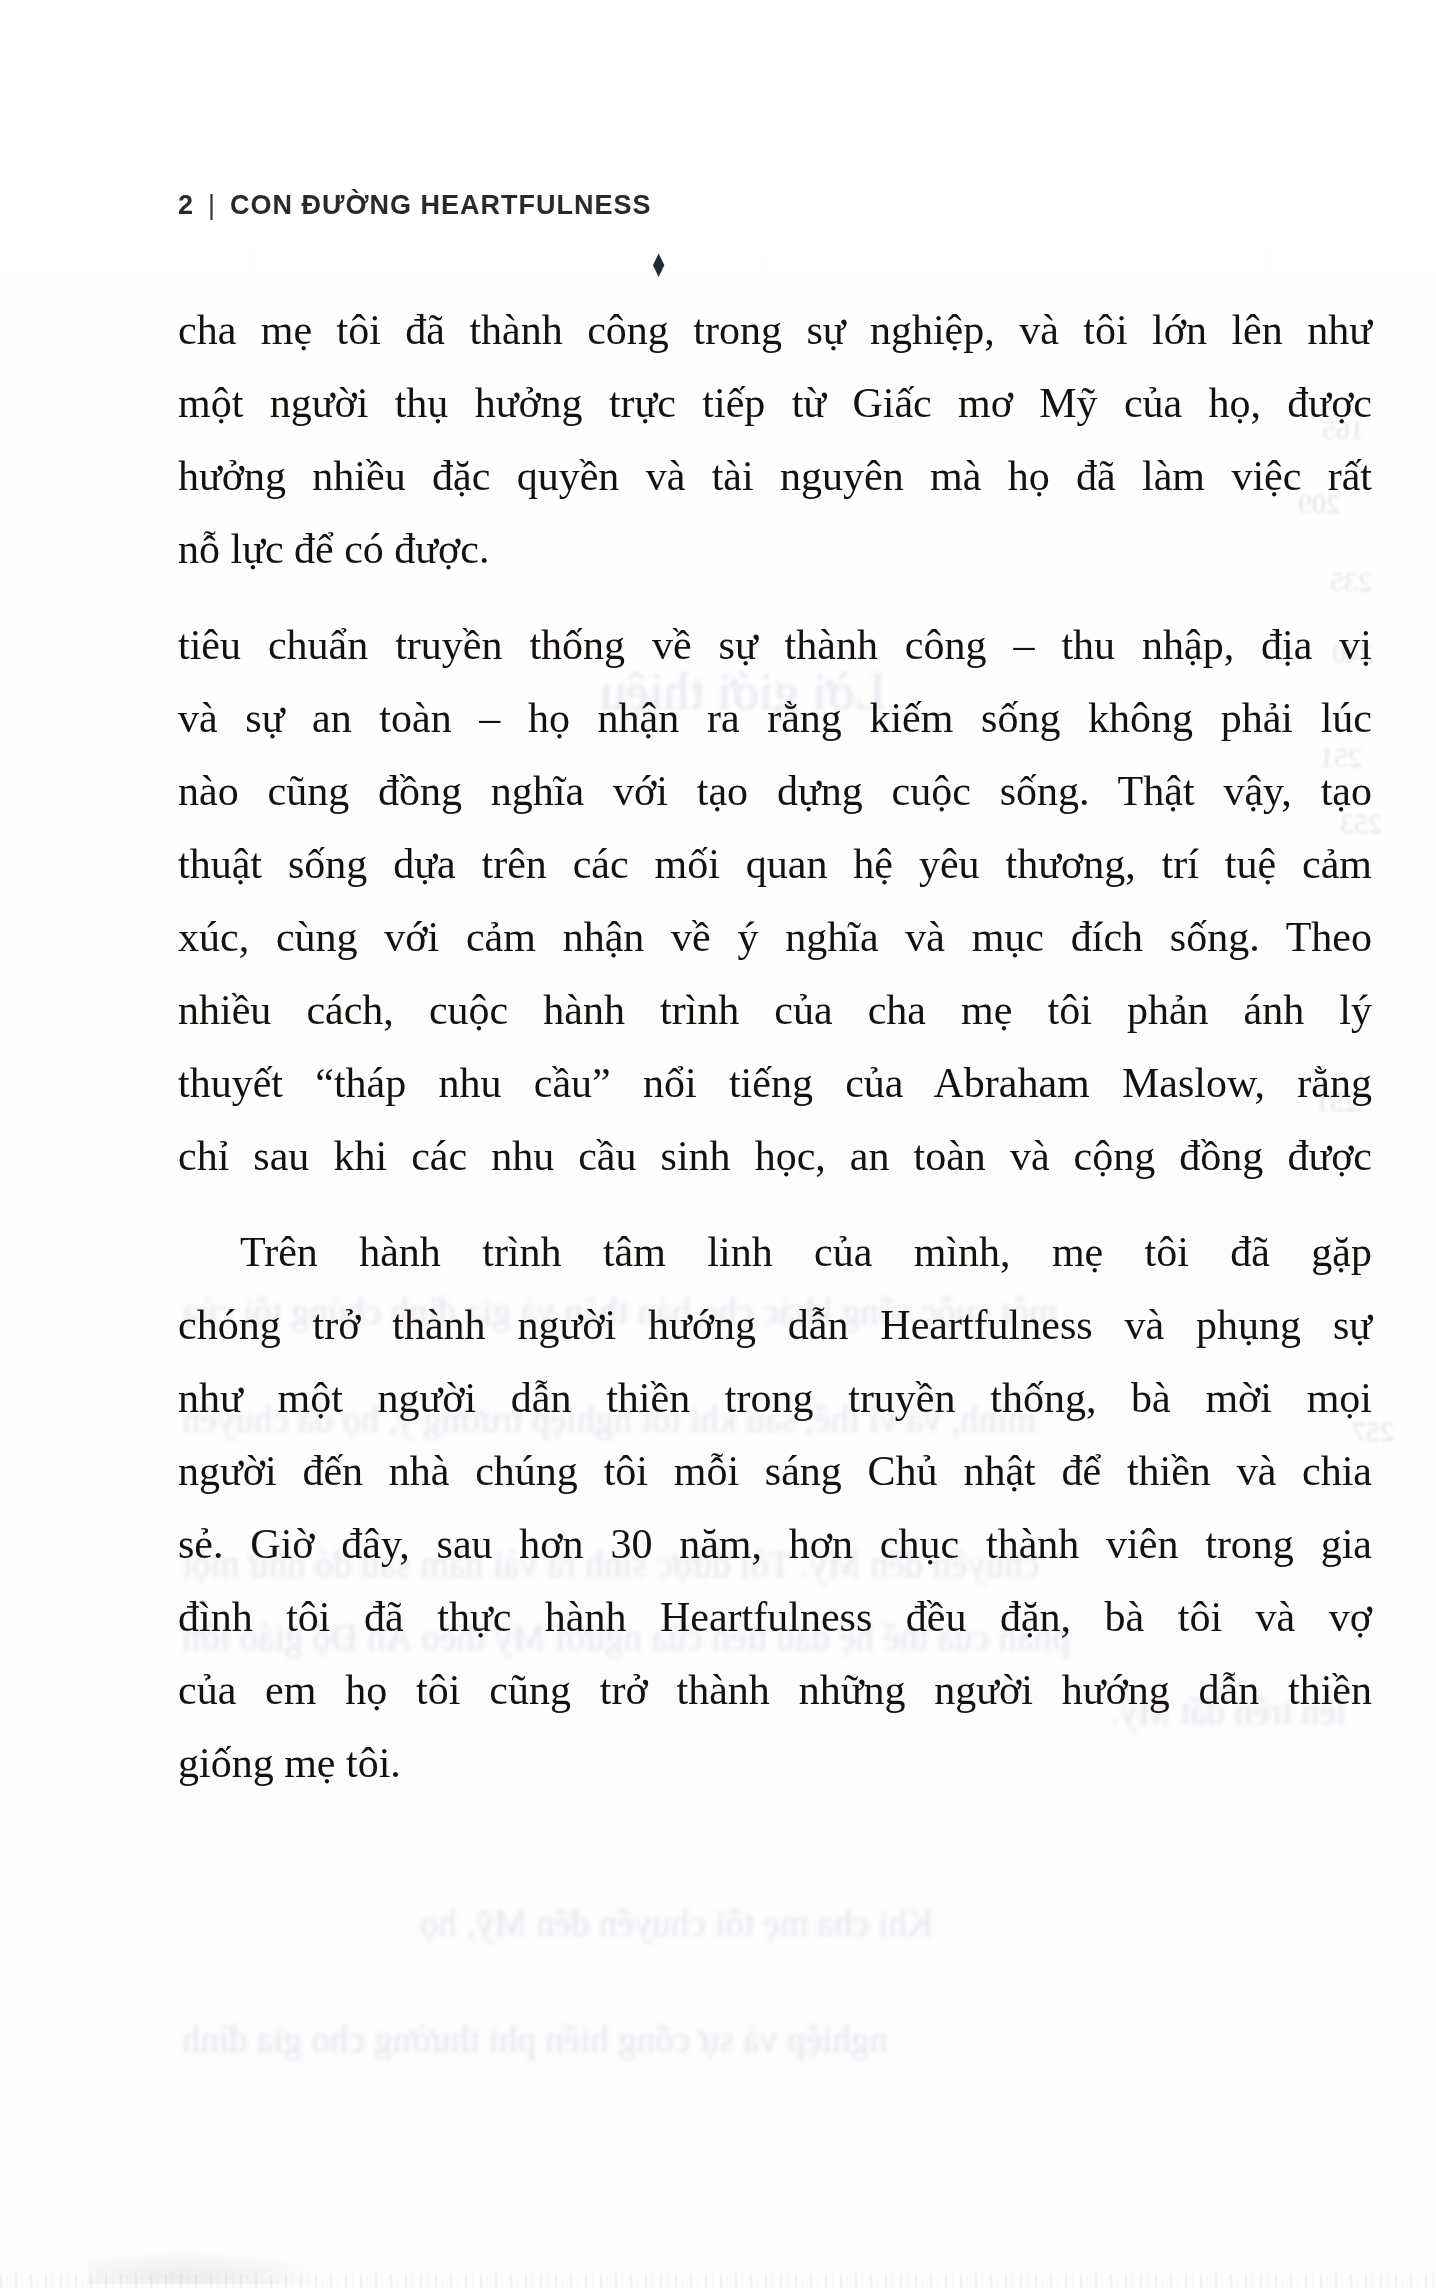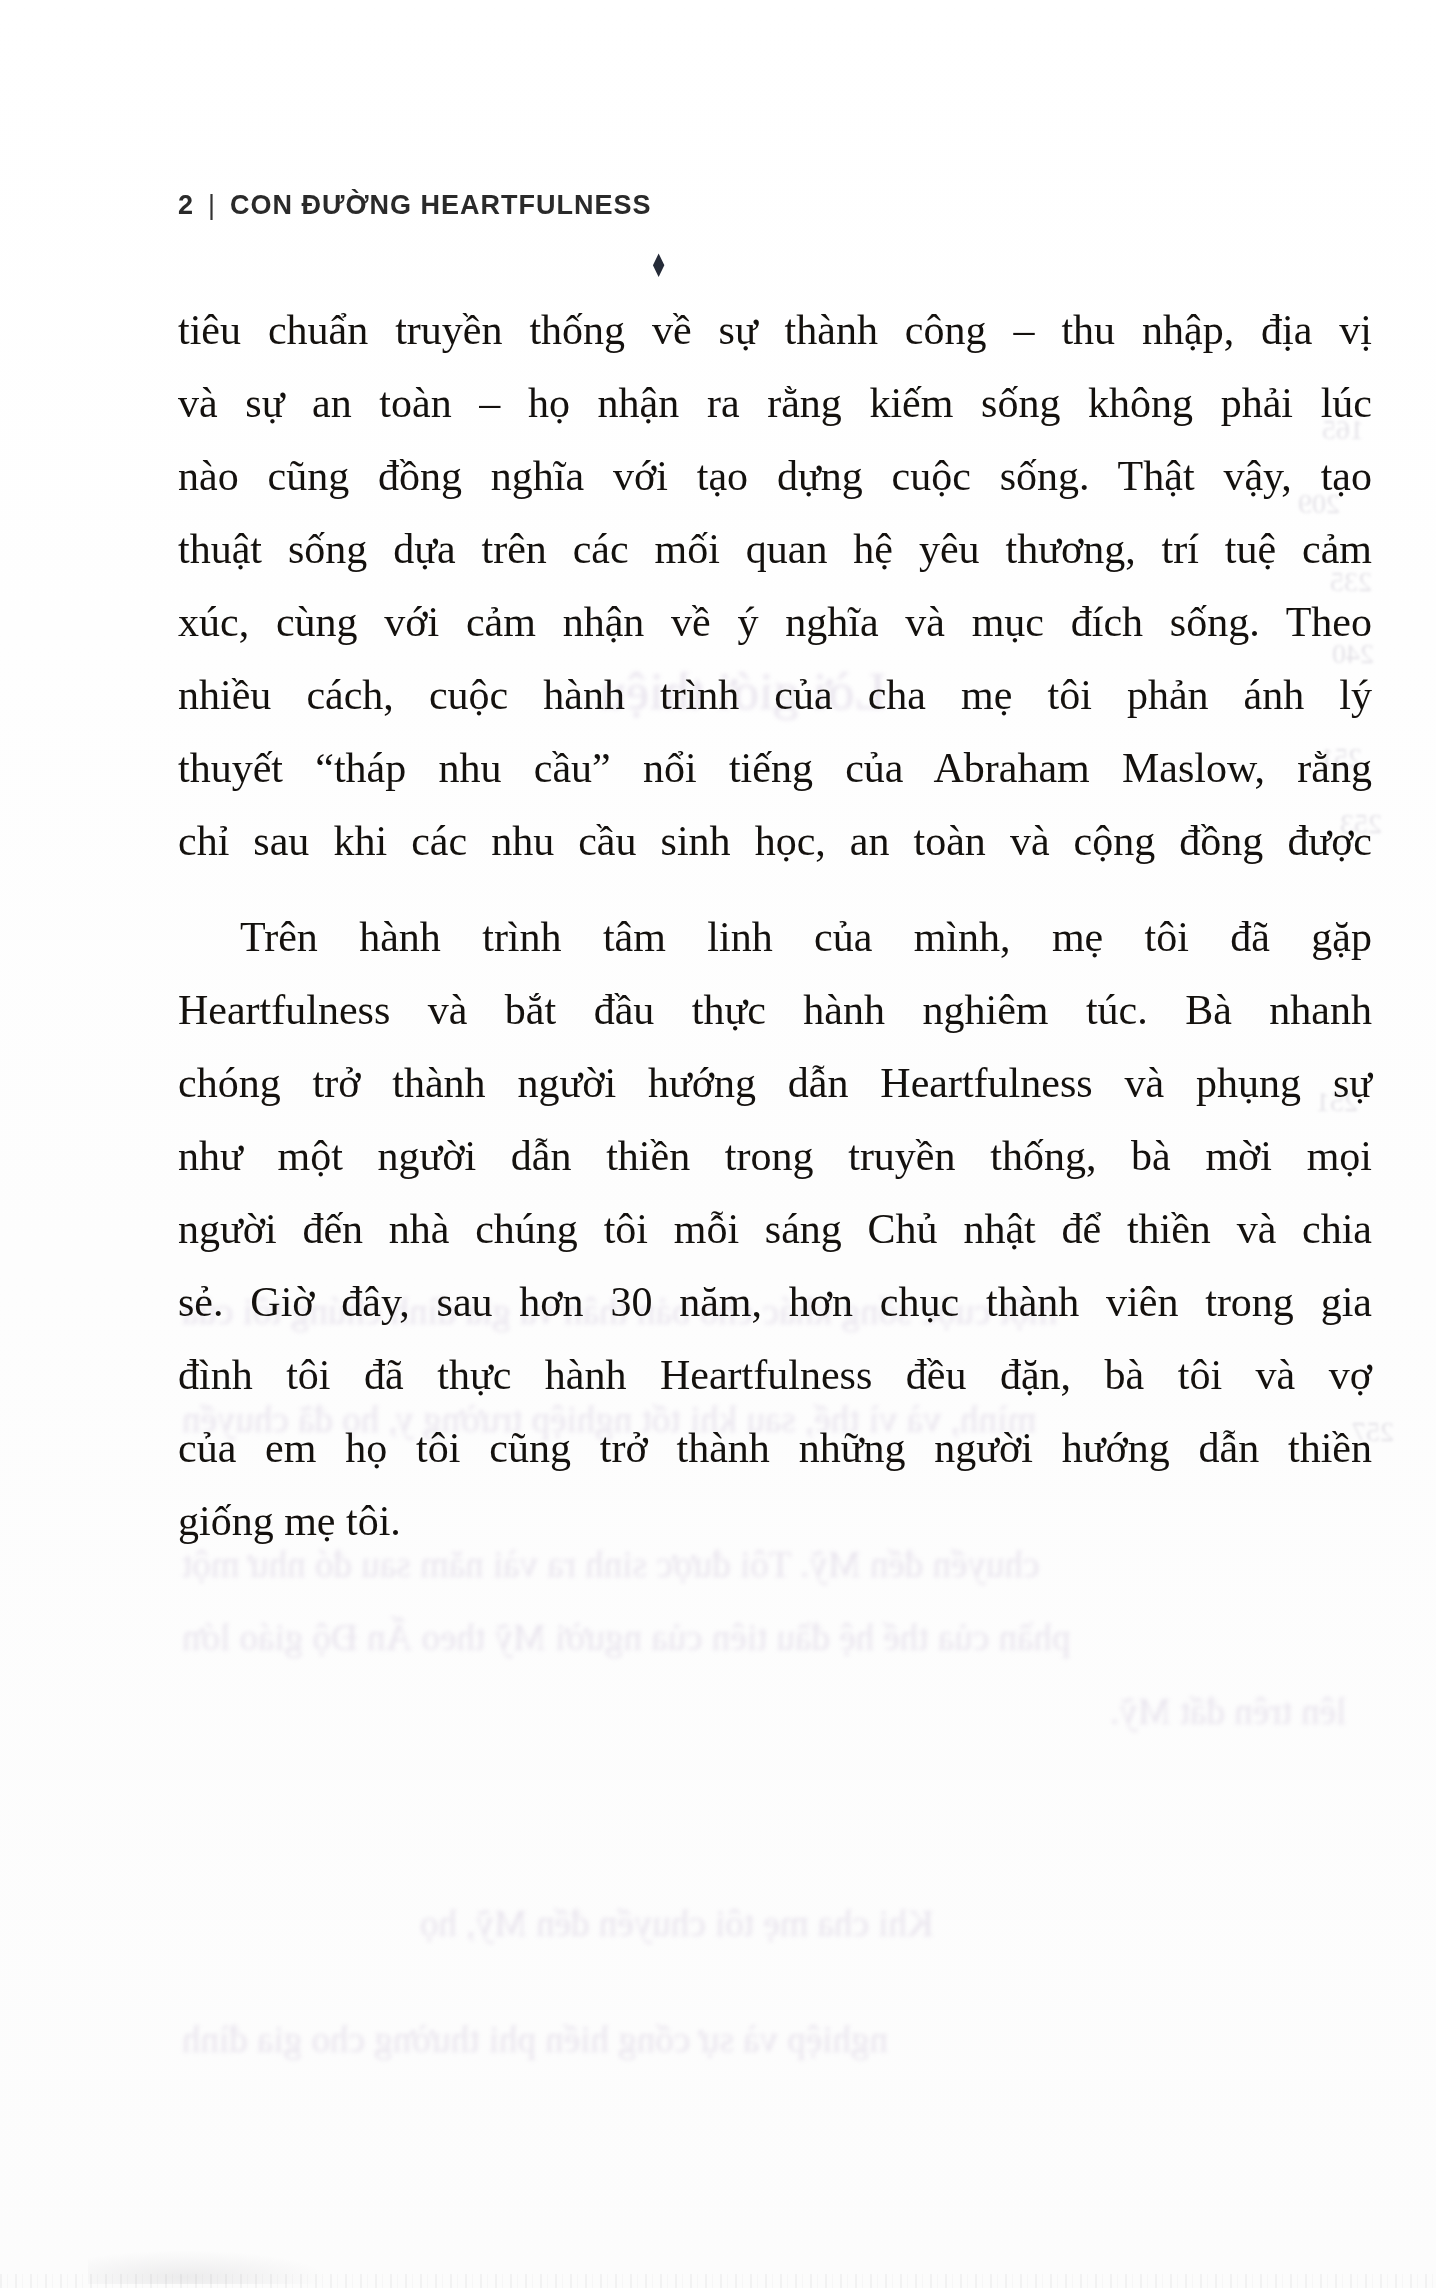--- a/index.html
+++ b/index.html
@@ -90,33 +90,38 @@
       <span class="ghost num" style="left: 1352px; top: 1416px;">257</span>
     </div>
 
   <div class="running-header">
     <span>2</span><span class="sep">|</span><span>CON ĐƯỜNG HEARTFULNESS</span>
   </div>
 
   <div class="ornament">♦</div>
 
   <div class="text-body">
+      <div class="para">
+        <div class="line first">cha mẹ tôi đã thành công trong sự nghiệp, và tôi lớn lên như</div>
+        <div class="line">một người thụ hưởng trực tiếp từ Giấc mơ Mỹ của họ, được</div>
+        <div class="line">hưởng nhiều đặc quyền và tài nguyên mà họ đã làm việc rất</div>
+        <div class="line last">nỗ lực để có được.</div>
+      </div>
       <div class="para indent">
         <div class="line">tiêu chuẩn truyền thống về sự thành công – thu nhập, địa vị</div>
         <div class="line">và sự an toàn – họ nhận ra rằng kiếm sống không phải lúc</div>
         <div class="line">nào cũng đồng nghĩa với tạo dựng cuộc sống. Thật vậy, tạo</div>
         <div class="line">thuật sống dựa trên các mối quan hệ yêu thương, trí tuệ cảm</div>
         <div class="line">xúc, cùng với cảm nhận về ý nghĩa và mục đích sống. Theo</div>
         <div class="line">nhiều cách, cuộc hành trình của cha mẹ tôi phản ánh lý</div>
         <div class="line">thuyết “tháp nhu cầu” nổi tiếng của Abraham Maslow, rằng</div>
         <div class="line">chỉ sau khi các nhu cầu sinh học, an toàn và cộng đồng được</div>
       </div>
       <div class="para indent">
         <div class="line first">Trên hành trình tâm linh của mình, mẹ tôi đã gặp</div>
-        <div class="line">Heartfulness và bắt đầu thực hành nghiêm túc. Bà nhanh</div>
         <div class="line">chóng trở thành người hướng dẫn Heartfulness và phụng sự</div>
         <div class="line">như một người dẫn thiền trong truyền thống, bà mời mọi</div>
         <div class="line">người đến nhà chúng tôi mỗi sáng Chủ nhật để thiền và chia</div>
         <div class="line">sẻ. Giờ đây, sau hơn 30 năm, hơn chục thành viên trong gia</div>
         <div class="line">đình tôi đã thực hành Heartfulness đều đặn, bà tôi và vợ</div>
         <div class="line">của em họ tôi cũng trở thành những người hướng dẫn thiền</div>
         <div class="line last">giống mẹ tôi.</div>
       </div>
     </div>
 

